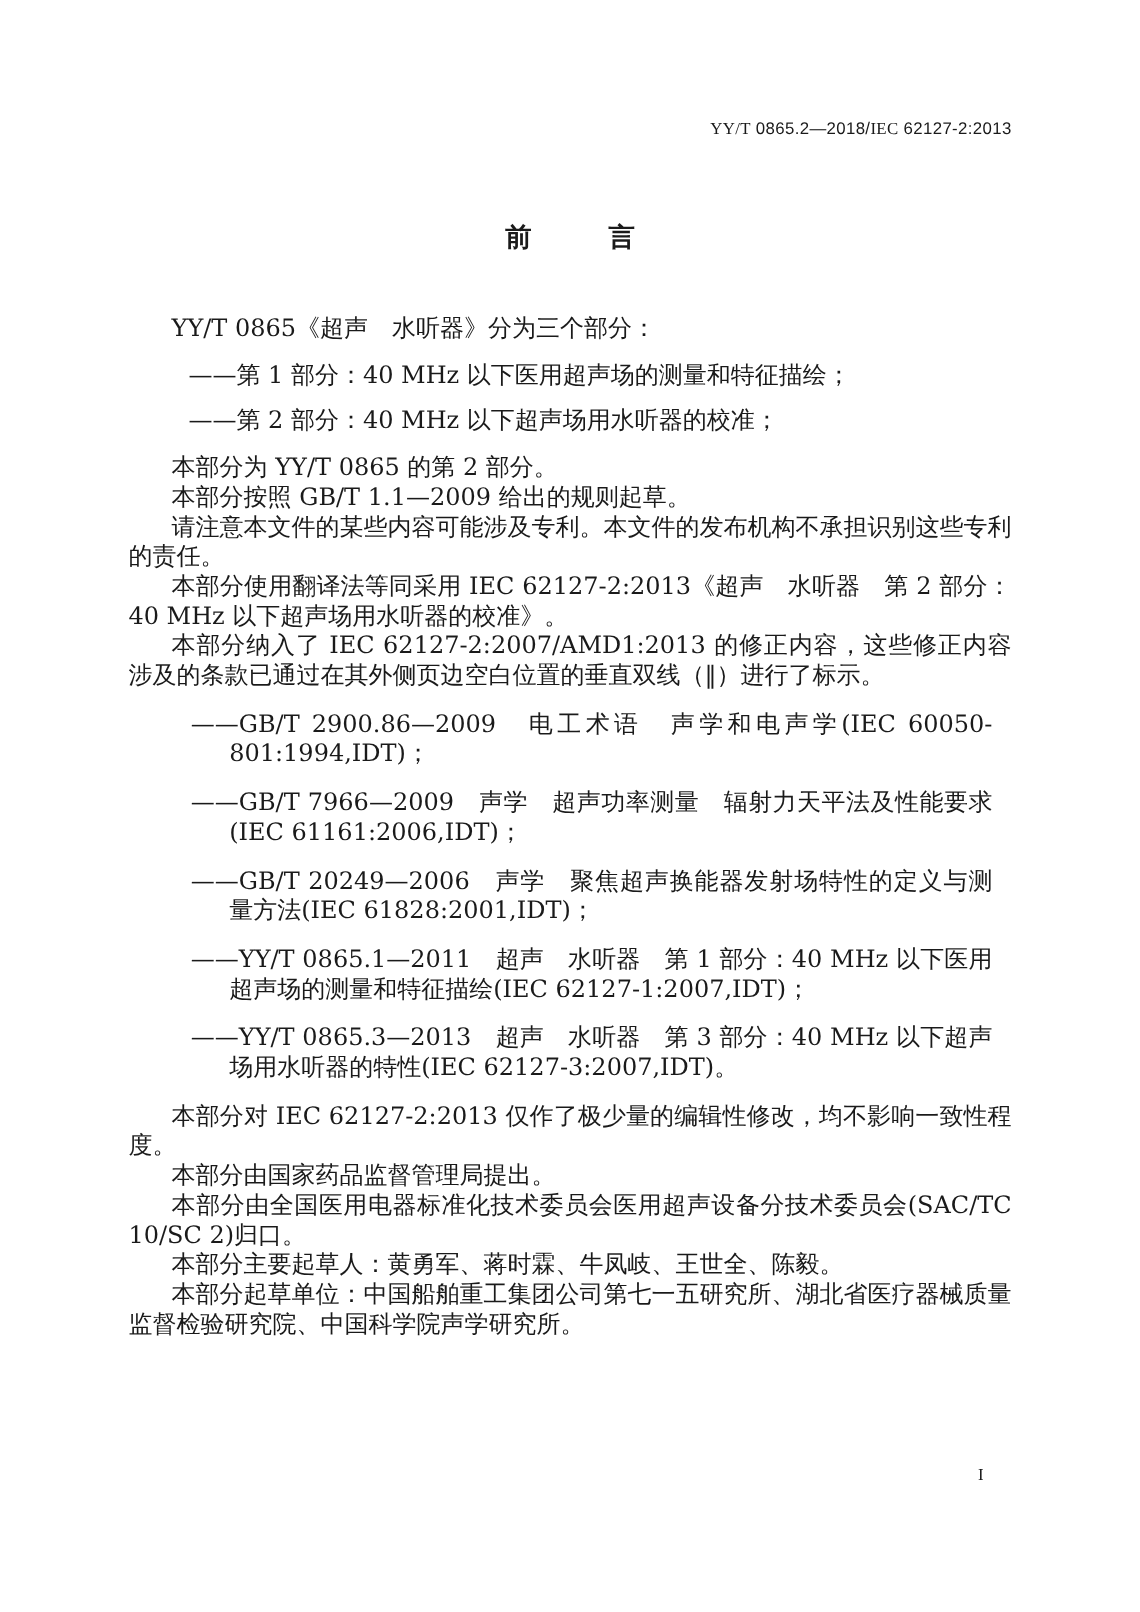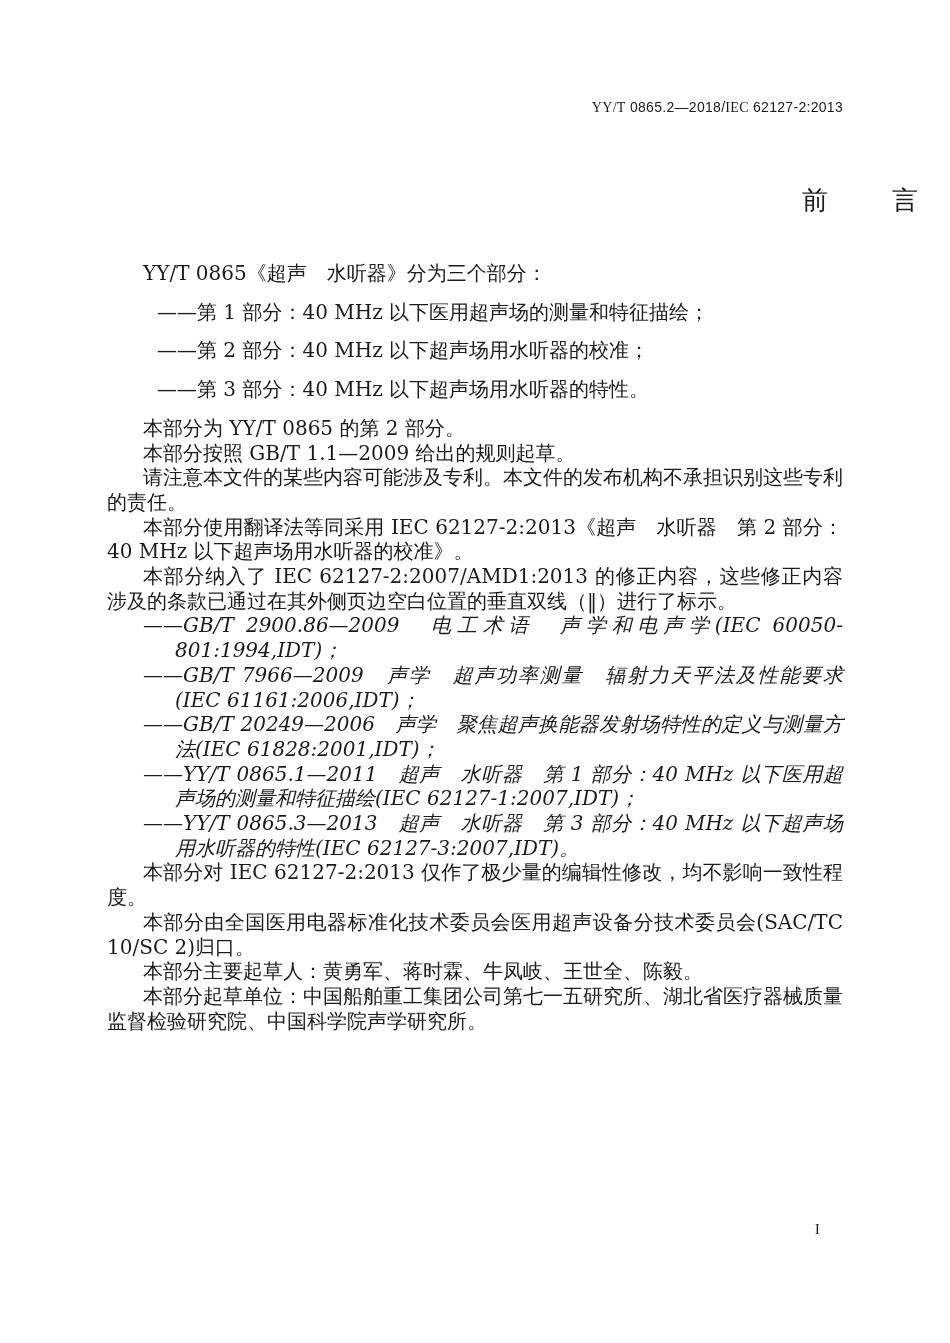--- a/index.html
+++ b/index.html
@@ -1,54 +1,54 @@
 <!DOCTYPE html>
 <html><head>
 <meta charset="utf-8">
 <style>
   html, body { margin: 0; padding: 0; background: #ffffff; }
   body { width: 950px; height: 1343px; position: relative; overflow: hidden;
          font-family: "DejaVu Serif", "Liberation Serif", serif; color: #1a1a1a; }
   .header { position: absolute; top: 99px; right: 107px; font-size: 14px; letter-spacing: 0.3px;
             font-family: "Liberation Sans", "DejaVu Sans", sans-serif; }
   .header b { font-family: "Liberation Serif", serif; font-weight: normal; }
-  .title { position: absolute; top: 183px; left: 0; width: 950px; text-align: right;
-           font-size: 26px; font-weight: normal; font-family: "DejaVu Sans", sans-serif; }
+  .title { position: absolute; top: 183px; left: 0; width: 950px; text-align: center;
+           font-size: 22px; font-weight: bold; font-family: "DejaVu Sans", sans-serif; }
   .title span { display: inline-block; margin: 0 32px; }
   .body { position: absolute; top: 261px; left: 107px; width: 736px; font-size: 20px; line-height: 24.7px; }
   .p { text-indent: 36px; text-align: justify; margin: 0; }
   .dash { margin: 14px; padding-left: 36px; }
-  .ref { margin: 0; padding-left: 68px; text-indent: -32px; text-align: justify; font-style: italic; }
+  .ref { margin: 16px; padding-left: 68px; text-indent: -32px; text-align: justify; }
   .page-num { position: absolute; top: 1222px; left: 815px; font-size: 14px; font-family: "Liberation Serif", serif; }
 </style>
 </head>
 <body>
 
 <div class="header">
   <b>YY/T</b><span> 0865.2—2018/</span><b>IEC</b><span> 62127-2:2013</span>
 </div>
 
 <div class="title">
   <span>前</span><span>言</span>
 </div>
 
 <div class="body">
   <p class="p">YY/T 0865《超声　水听器》分为三个部分：</p>
   <p class="dash">——第 1 部分：40 MHz 以下医用超声场的测量和特征描绘；</p>
   <p class="dash">——第 2 部分：40 MHz 以下超声场用水听器的校准；</p>
-  <p class="dash">——第 3 部分：40 MHz 以下超声场用水听器的特性。</p>
   <p class="p">本部分为 YY/T 0865 的第 2 部分。</p>
   <p class="p">本部分按照 GB/T 1.1—2009 给出的规则起草。</p>
   <p class="p">请注意本文件的某些内容可能涉及专利。本文件的发布机构不承担识别这些专利的责任。</p>
   <p class="p">本部分使用翻译法等同采用 IEC 62127-2:2013《超声　水听器　第 2 部分：40 MHz 以下超声场用水听器的校准》。</p>
   <p class="p">本部分纳入了 IEC 62127-2:2007/AMD1:2013 的修正内容，这些修正内容涉及的条款已通过在其外侧页边空白位置的垂直双线（‖）进行了标示。</p>
   <p class="ref">——GB/T 2900.86—2009　电工术语　声学和电声学(IEC 60050-801:1994,IDT)；</p>
   <p class="ref">——GB/T 7966—2009　声学　超声功率测量　辐射力天平法及性能要求(IEC 61161:2006,IDT)；</p>
   <p class="ref">——GB/T 20249—2006　声学　聚焦超声换能器发射场特性的定义与测量方法(IEC 61828:2001,IDT)；</p>
   <p class="ref">——YY/T 0865.1—2011　超声　水听器　第 1 部分：40 MHz 以下医用超声场的测量和特征描绘(IEC 62127-1:2007,IDT)；</p>
   <p class="ref">——YY/T 0865.3—2013　超声　水听器　第 3 部分：40 MHz 以下超声场用水听器的特性(IEC 62127-3:2007,IDT)。</p>
   <p class="p">本部分对 IEC 62127-2:2013 仅作了极少量的编辑性修改，均不影响一致性程度。</p>
+  <p class="p">本部分由国家药品监督管理局提出。</p>
   <p class="p">本部分由全国医用电器标准化技术委员会医用超声设备分技术委员会(SAC/TC 10/SC 2)归口。</p>
   <p class="p">本部分主要起草人：黄勇军、蒋时霖、牛凤岐、王世全、陈毅。</p>
   <p class="p">本部分起草单位：中国船舶重工集团公司第七一五研究所、湖北省医疗器械质量监督检验研究院、中国科学院声学研究所。</p>
 </div>
 
 <div class="page-num">I</div>
 
 </body></html>

